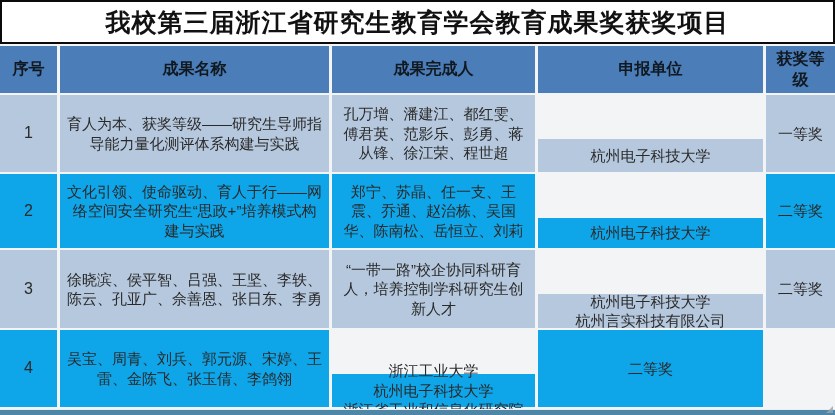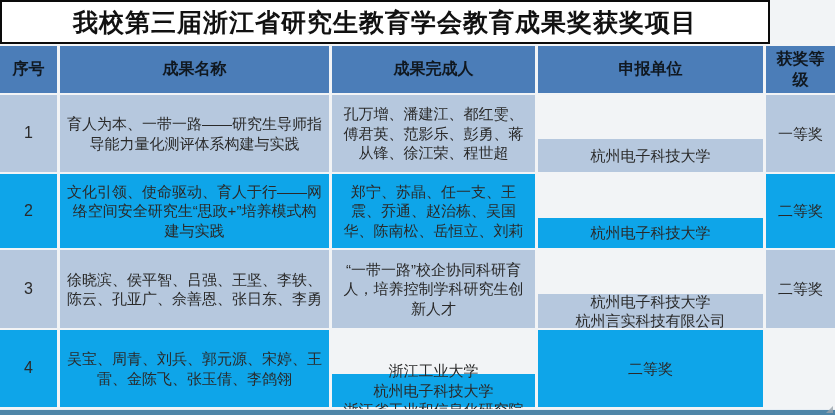--- a/index.html
+++ b/index.html
@@ -6,21 +6,21 @@
   html, body { background: #ffffff; }
   body {
     font-family: "Liberation Sans", "DejaVu Sans", sans-serif;
     width: 835px; height: 415px; overflow: hidden;
     color: #1c1c1c;
   }
   .page { width: 835px; height: 415px; background: #f2f4f6; position: relative; }
 
   
   .title-bar {
-    width: 770px; height: 44px;
+    width: 835px; height: 44px;
     background: #ffffff;
     border: 2px solid #0a0a0a;
     display: flex; align-items: center; justify-content: center;
   }
   .title-bar h1 {
     font-size: 25px; font-weight: bold; color: #111111;
     letter-spacing: 1px; white-space: nowrap;
   }
 
   
@@ -79,21 +79,21 @@
 
   <div class="award-table">
 
     <div class="cell header">序号</div>
     <div class="cell header">成果名称</div>
     <div class="cell header">成果完成人</div>
     <div class="cell header">申报单位</div>
     <div class="cell header">获奖等级</div>
 
     <div class="cell row-odd no">1</div>
-    <div class="cell row-odd name">育人为本、一带一路——研究生导师指导能力量化测评体系构建与实践</div>
+    <div class="cell row-odd name">育人为本、获奖等级——研究生导师指导能力量化测评体系构建与实践</div>
     <div class="cell row-odd people">孔万增、潘建江、都红雯、傅君英、范影乐、彭勇、蒋从锋、徐江荣、程世超</div>
     <div class="cell row-odd pre">杭州电子科技大学</div>
     <div class="cell row-odd">一等奖</div>
 
     <div class="cell row-even no">2</div>
     <div class="cell row-even name">文化引领、使命驱动、育人于行——网络空间安全研究生“思政+”培养模式构建与实践</div>
     <div class="cell row-even people">郑宁、苏晶、任一支、王震、乔通、赵治栋、吴国华、陈南松、岳恒立、刘莉</div>
     <div class="cell row-even pre">杭州电子科技大学</div>
     <div class="cell row-even">二等奖</div>
 

